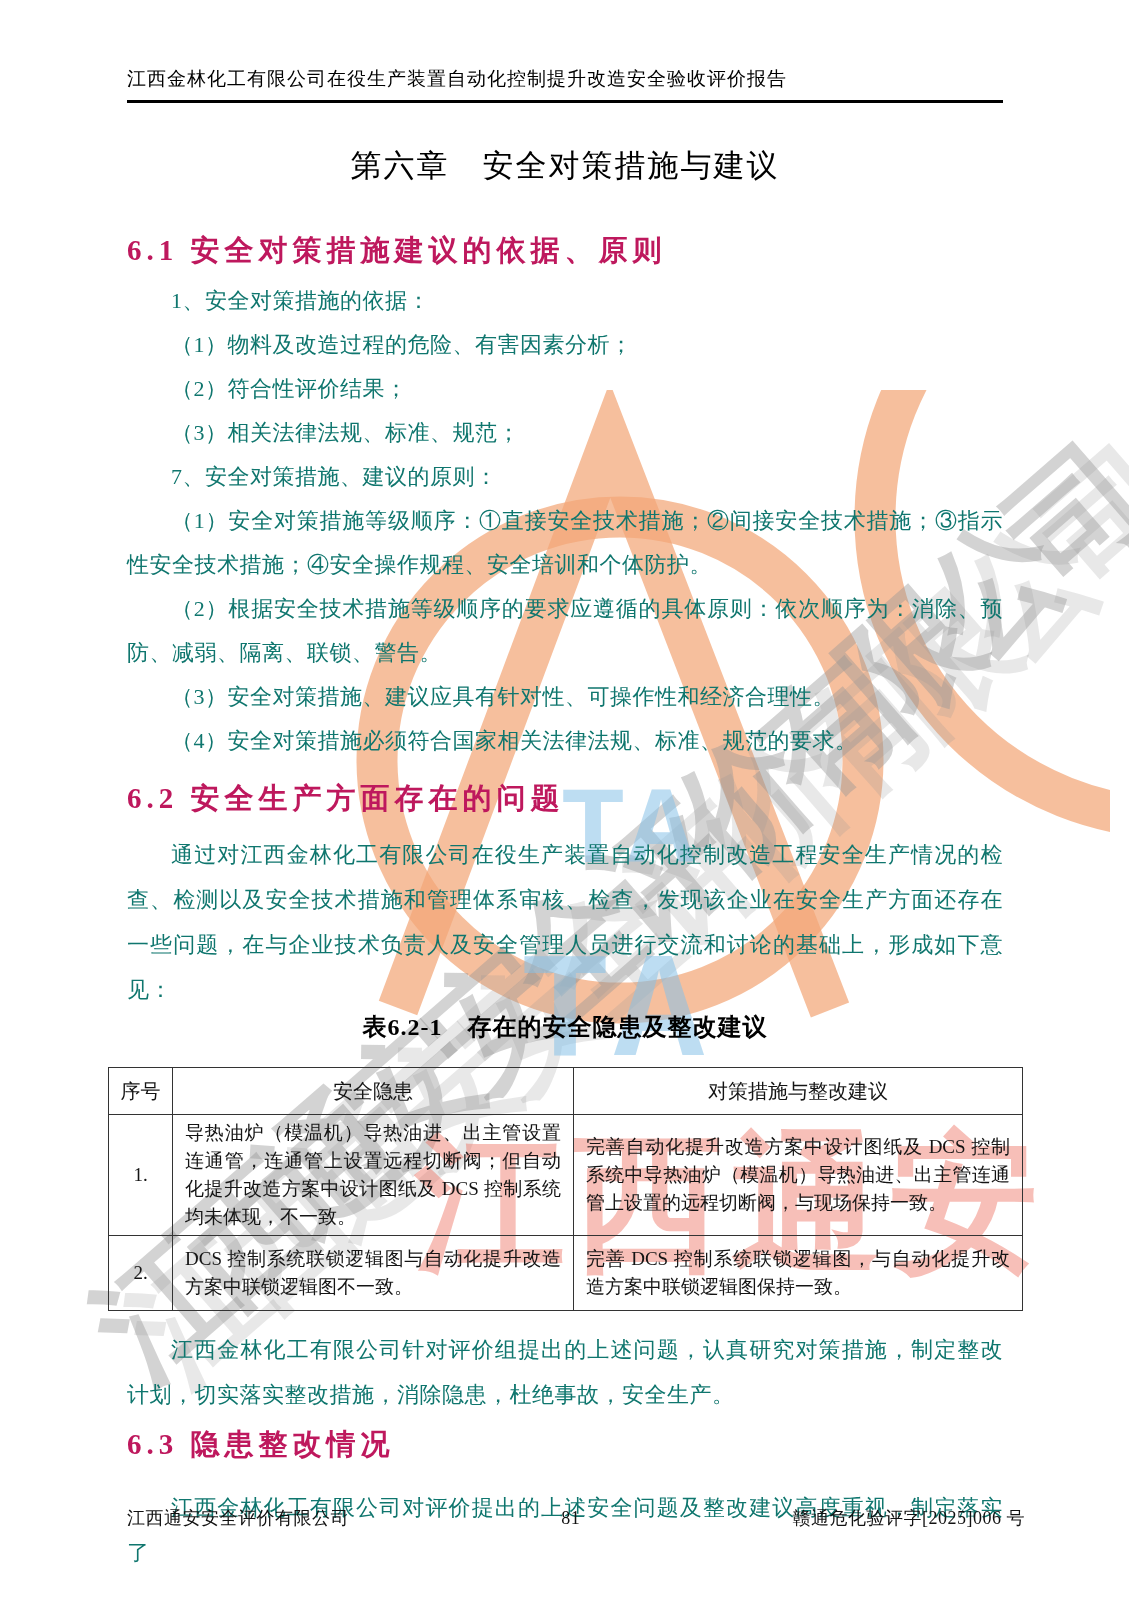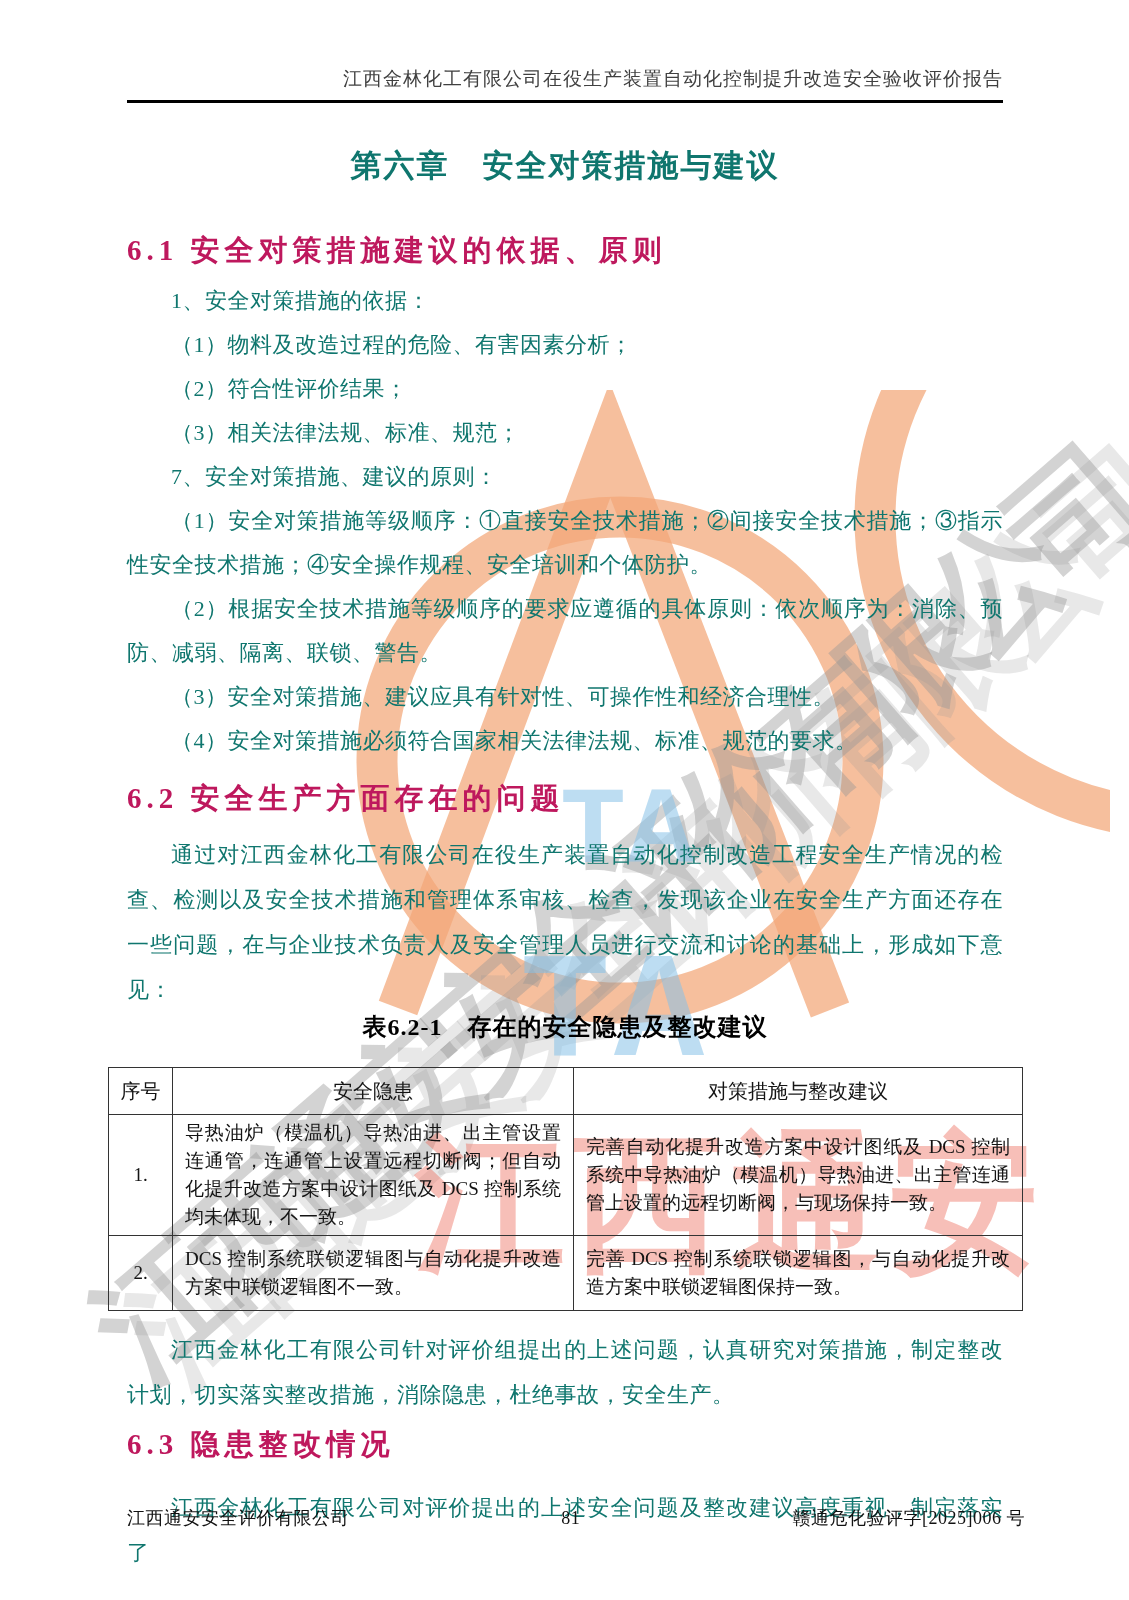--- a/index.html
+++ b/index.html
@@ -29,26 +29,26 @@
   }
   .wm-blue-a, .wm-blue-b {
     position:absolute;
     font-family:Liberation Mono, monospace;
     font-weight:bold; color:rgba(135,193,232,0.55);text-align:center;
   }
   .wm-blue-a { left:560px; top:770px; font-size:110px; letter-spacing:2px; }
   .wm-blue-b { left:520px; top:930px; font-size:150px; letter-spacing:4px; }
   
   .content { position:absolute; inset:0; z-index:1; padding:0 126px 0 127px; box-sizing:border-box; }
-  .doc-header { padding-top:66px; text-align:right; font-size:19px; letter-spacing:1px; color:#404040; }
+  .doc-header { padding-top:66px; text-align:left; font-size:19px; letter-spacing:1px; color:#000000; }
   .doc-header-rule { margin-top:8px; border-top:3px solid #000; height:0; }
   .chapter-title {
     margin-top:42px; text-align:center;
     font-family:"Liberation Sans","DejaVu Sans",sans-serif;
-    font-weight:bold; font-size:31px; letter-spacing:2px; color:#0f766e;
+    font-weight:normal; font-size:31px; letter-spacing:2px; color:#000000;
   }
   .sec-heading {
     font-weight:bold; font-size:29px; letter-spacing:5px; color:#be185d;
     line-height:38px;
   }
   .h61 { margin-top:44px; }
   .h62 { margin-top:16px; }
   .h63 { margin-top:8px; }
   .body-block { margin-top:10px; }
   .body-line, .para {

